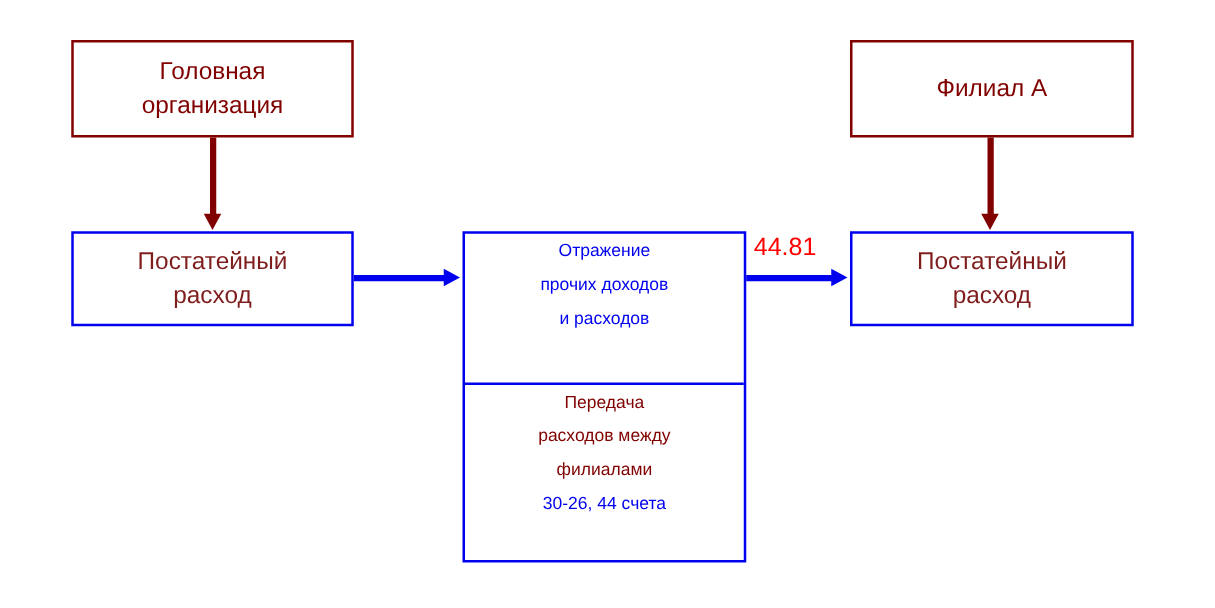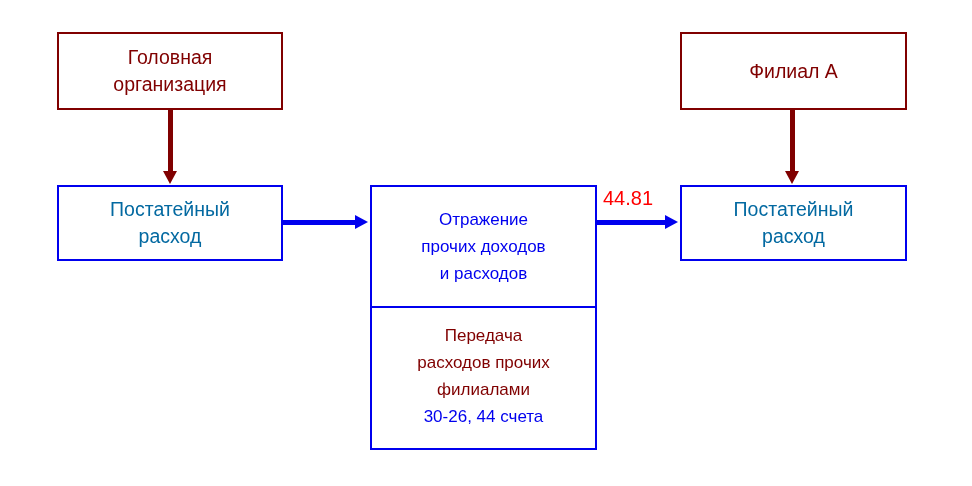--- a/index.html
+++ b/index.html
@@ -32,21 +32,21 @@
     line-height: 27px;
     font-size: 19.5px;
     white-space: pre-line;
   }
   .box-maroon {
     border: 2px solid #800000;
     color: #800000;
   }
   .box-blue {
     border: 2px solid #0000ee;
-    color: #0369a1;
+    color: #7f1d1d;
   }
 
   
   #box-head-org {
     left: 57px;  top: 32px;
     width: 226px; height: 78px;
   }
   #box-branch-a {
     left: 680px; top: 32px;
     width: 227px; height: 78px;
@@ -70,24 +70,23 @@
     box-sizing: border-box;
     border: 2px solid #0000ee;
     background: #ffffff;
     display: flex;
     flex-direction: column;
   }
   #box-center .cell {
     display: flex;
     flex-direction: column;
     align-items: center;
-    justify-content: center;
     text-align: center;
     line-height: 27px;
-    font-size: 17px;
+    font-size: 14px;
     white-space: pre-line;
     width: 100%;
   }
   #center-upper {
     height: 119px;
     color: #0000ee;
     border-bottom: 2px solid #0000ee;
   }
   #center-lower {
     flex: 1;
@@ -170,21 +169,21 @@
   <div class="h-arrow-head" id="h-arrow-1-head"></div>
 
   <div id="box-center">
     <div class="cell" id="center-upper">
       <span>Отражение
 прочих доходов
 и расходов</span>
     </div>
     <div class="cell" id="center-lower">
       <span class="txt-maroon">Передача
-расходов прочих
+расходов между
 филиалами</span>
       <span class="txt-blue">30-26, 44 счета</span>
     </div>
   </div>
 
   <div class="h-arrow" id="h-arrow-2"></div>
   <div class="h-arrow-head" id="h-arrow-2-head"></div>
 
   <div id="label-79-02">44.81</div>
 

